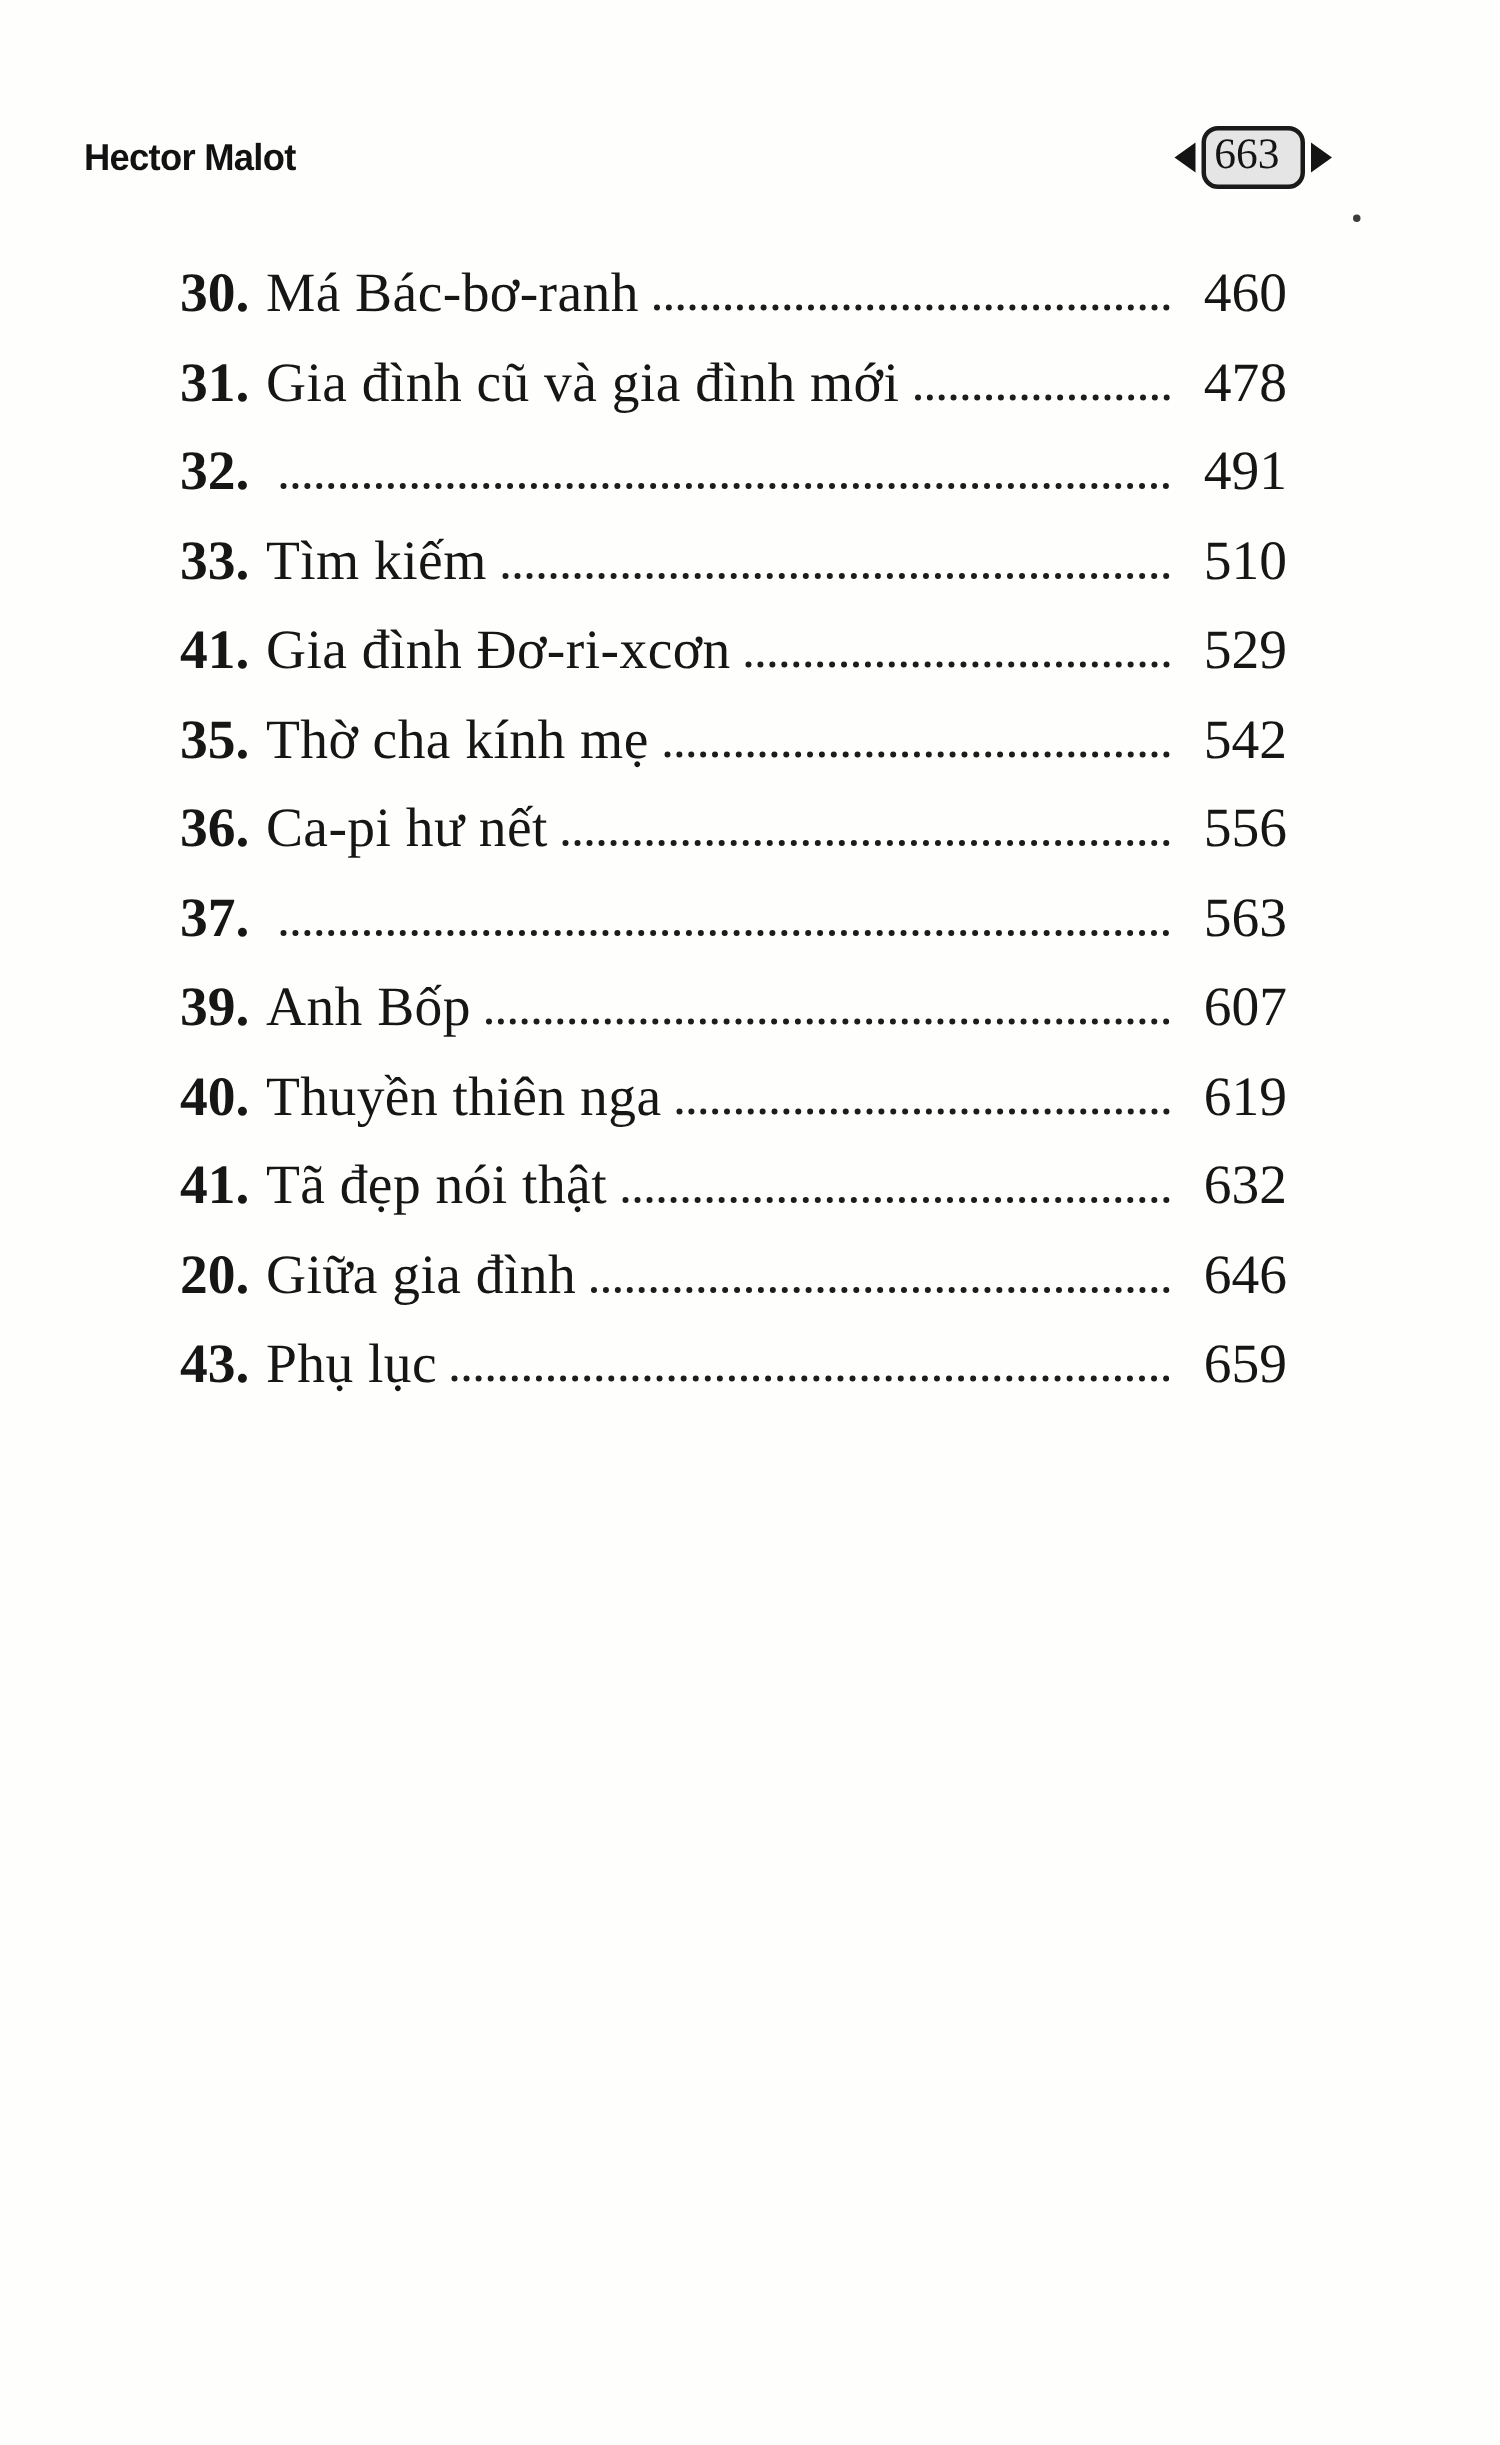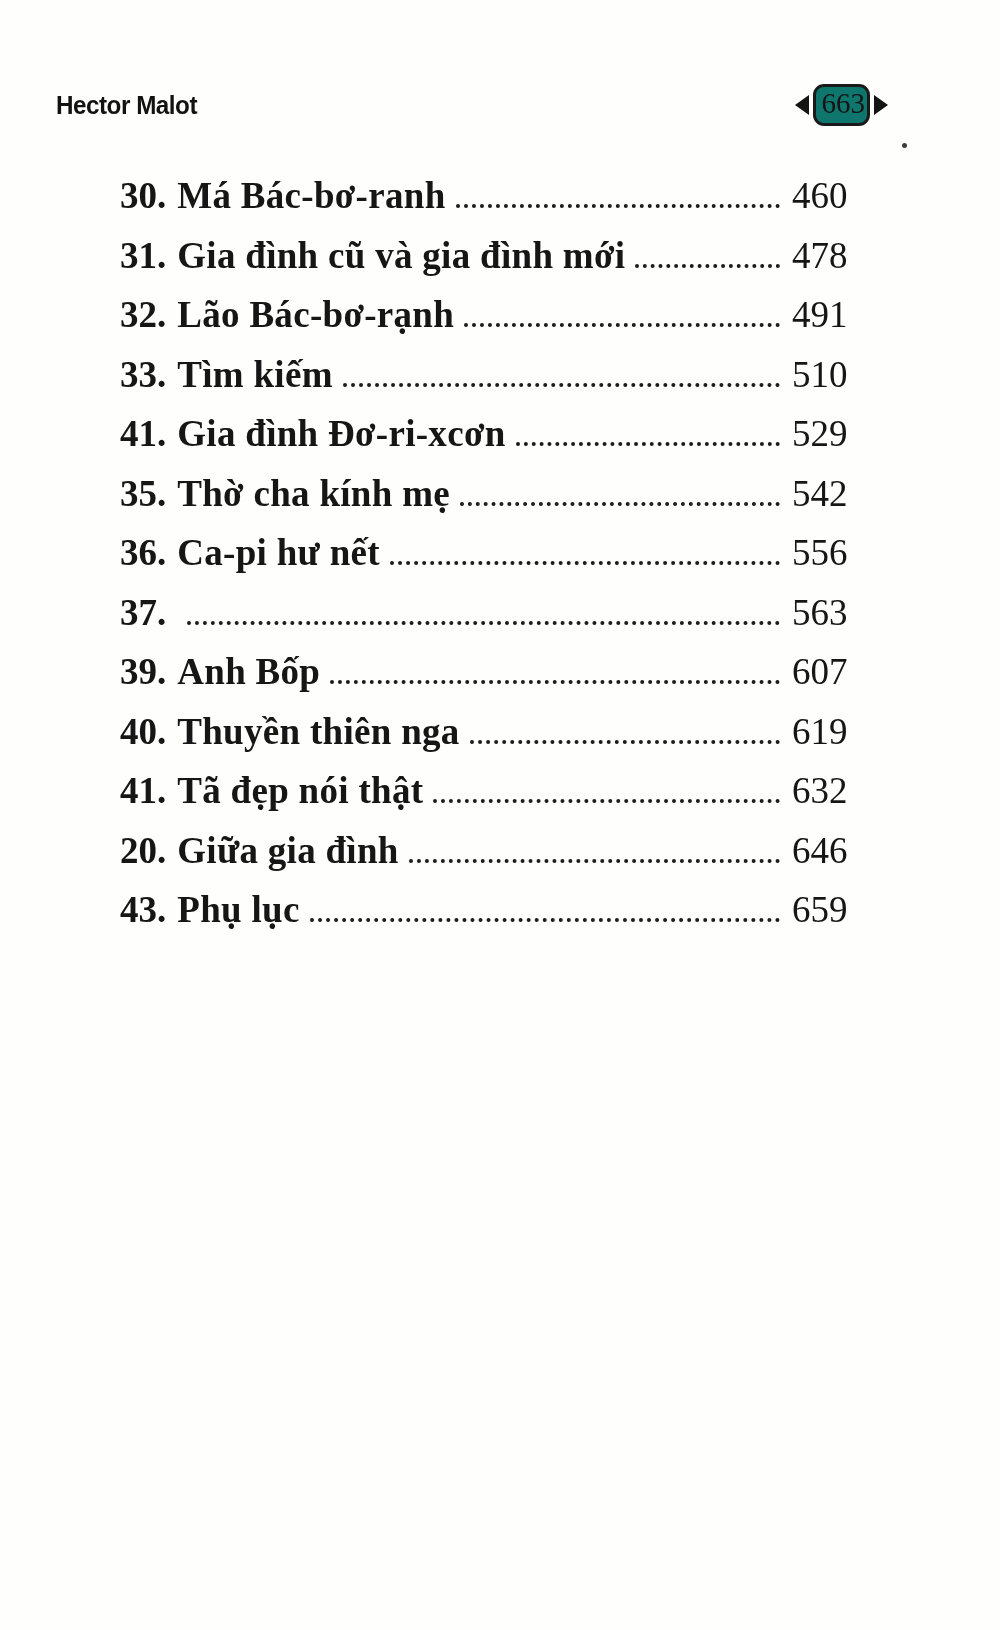--- a/index.html
+++ b/index.html
@@ -41,26 +41,26 @@
   .tri {
     width: 0; height: 0;
     border-top: 10px solid transparent;
     border-bottom: 10px solid transparent;
   }
   .tri-left  { border-right: 14px solid #141414; margin-right: 4px; }
   .tri-right { border-left: 14px solid #141414;  margin-left: 4px; }
   .badge-box {
     border: 3px solid #1a1a1a;
     border-radius: 11px;
-    padding: 0px 2px 3px 6px;
+    padding: 0px 14px 3px 6px;
     font-family: "Liberation Serif", serif;
     font-size: 29px;
     line-height: 33px;
     color: #141414;
-    background: #0f766e;
+    background: #e5e5e5;
   }
   
   .speck {
     position: absolute;
     top: 59px; right: 93px;
     width: 5px; height: 5px;
     border-radius: 50%;
     background: #3c3c3c;
   }
   
@@ -75,31 +75,30 @@
     font-size: 37px;
     line-height: 41px;
     white-space: nowrap;
   }
   .num {
     margin-right: 11px;
     font-weight: bold;
   }
   .title {
     letter-spacing: 0.3px;
-    font-weight: bold;
   }
   .leader {
     flex: 1;
     border-bottom: 4px dotted #1c1c1c;
     margin: 0 12px 1px 10px;
     min-width: 30px;
   }
   .pg {
     min-width: 66px;
-    text-align: left;
+    text-align: right;
   }
 </style>
 </head>
 <body>
 
 <div class="page">
 
   <span class="speck"></span>
 
   <div class="header">
@@ -123,21 +122,20 @@
 
       <div class="toc-row">
         <span class="num">31.</span>
         <span class="title">Gia đình cũ và gia đình mới</span>
         <span class="leader"></span>
         <span class="pg">478</span>
       </div>
 
       <div class="toc-row">
         <span class="num">32.</span>
-        <span class="title">Lão Bác-bơ-rạnh</span>
         <span class="leader"></span>
         <span class="pg">491</span>
       </div>
 
       <div class="toc-row">
         <span class="num">33.</span>
         <span class="title">Tìm kiếm</span>
         <span class="leader"></span>
         <span class="pg">510</span>
       </div>

